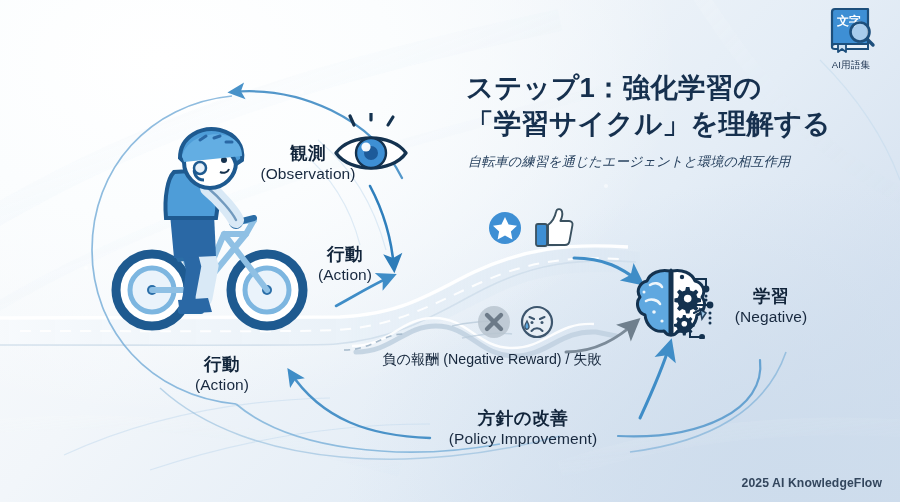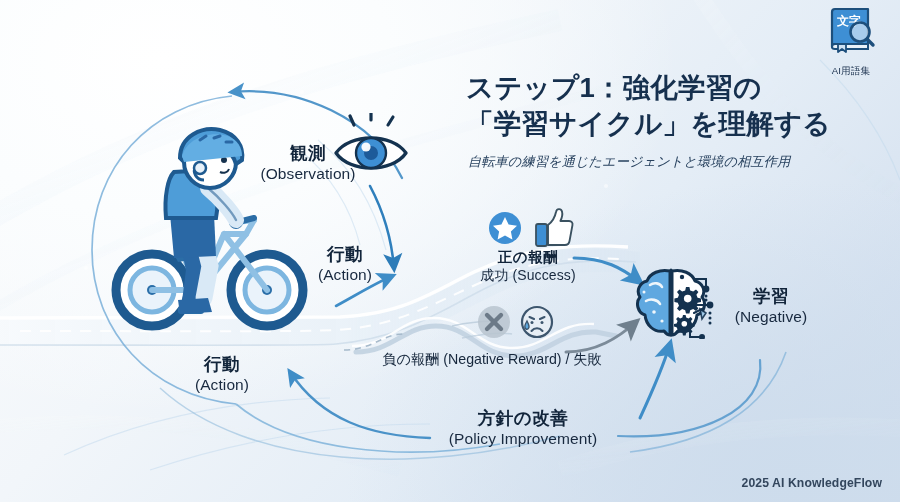--- a/index.html
+++ b/index.html
@@ -93,21 +93,21 @@
   }
 
   
   .badge {
     position: absolute;
     right: 13px; top: 6px;
     width: 72px;
     text-align: center;
   }
   .badge .cap {
-    margin-top: 7px;
+    margin-top: 1px;
     font-size: 9.6px;
     color: #1d3350;
     letter-spacing: 0.1px;
   }
 
   
   .icon { position: absolute; }
   #eye-icon       { left: 330px; top: 113px; }
   #star-icon      { left: 487px; top: 210px; }
   #thumb-icon     { left: 534px; top: 207px; }
@@ -393,24 +393,20 @@
   <div class="label" id="lbl-action-top">
     <span class="jp">行動</span>
     <span class="en">(Action)</span>
   </div>
 
   <div class="label" id="lbl-action-bot">
     <span class="jp">行動</span>
     <span class="en">(Action)</span>
   </div>
 
-  <div class="label sm" id="lbl-positive">
-    <span class="jp">正の報酬</span>
-    <span class="en">成功 (Success)</span>
-  </div>
 
   <div class="label" id="lbl-negative">
     <span class="one">負の報酬 (Negative Reward) / 失敗</span>
   </div>
 
   <div class="label" id="lbl-policy">
     <span class="jp">方針の改善</span>
     <span class="en">(Policy Improvement)</span>
   </div>
 

